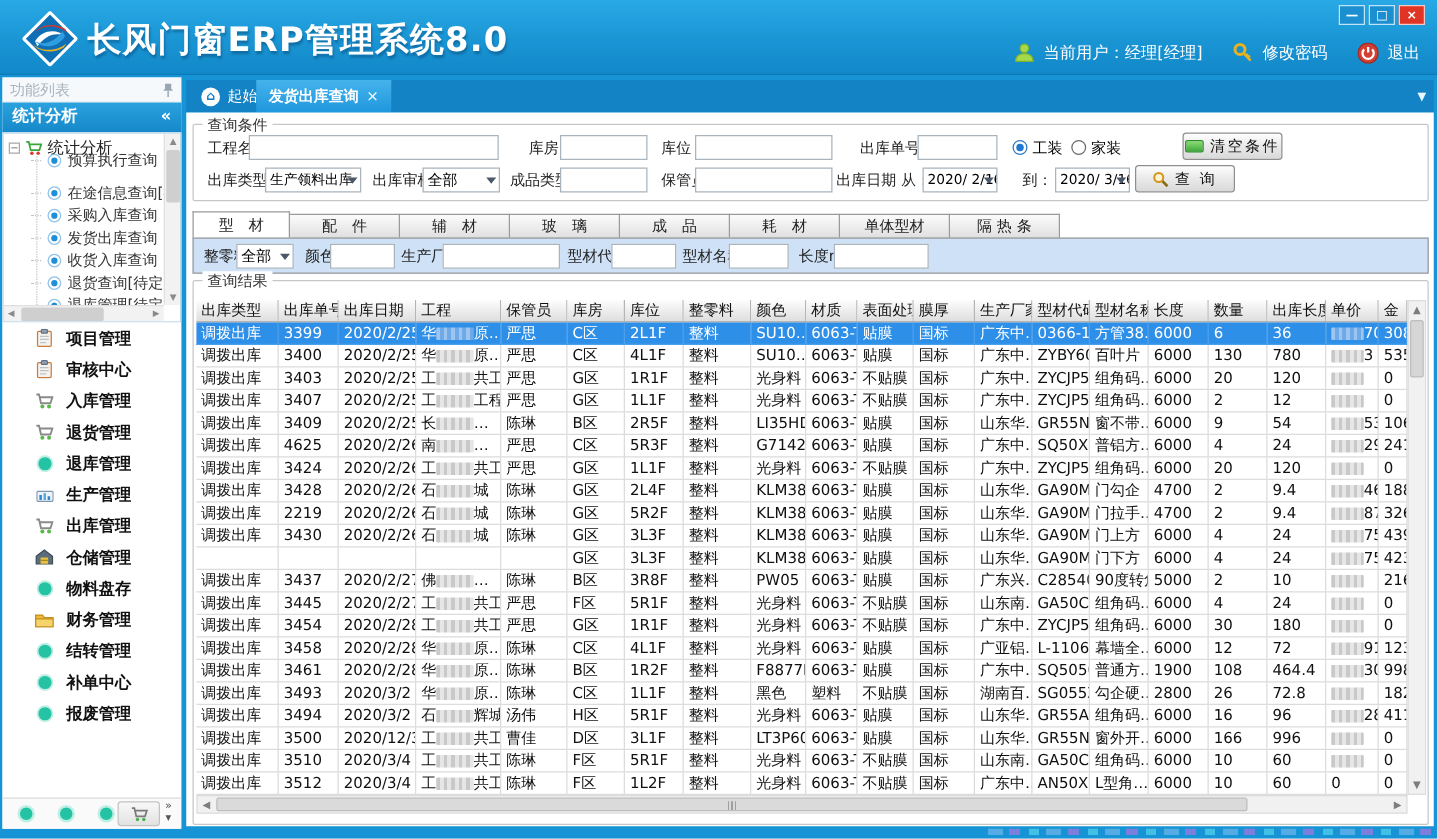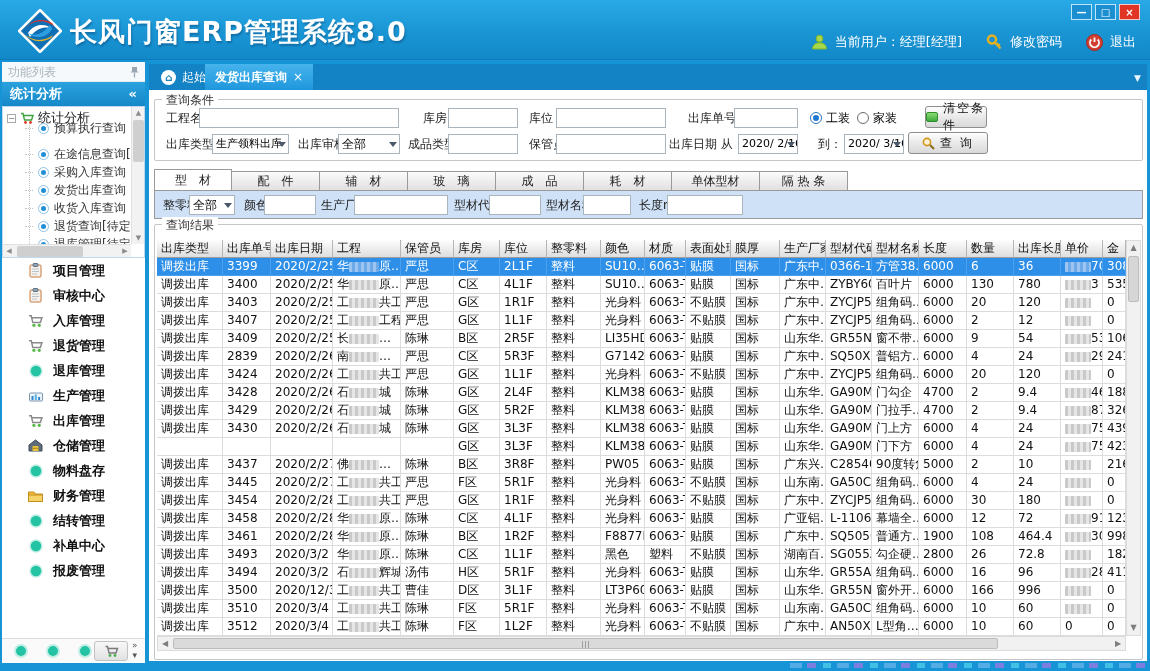--- a/index.html
+++ b/index.html
@@ -427,21 +427,21 @@
       <span class="flabel" style="left:533px;top:8px;">出库单号</span>
       <span class="finput" style="left:579px;top:8px;width:64px;"></span>
       <span class="radio" style="left:655px;top:8px;">
         <span class="rdot on"></span>
         <span>工装</span>
       </span>
       <span class="radio" style="left:702px;top:8px;">
         <span class="rdot"></span>
         <span>家装</span>
       </span>
-      <span class="btn" style="left:770px;top:6px;width:62px;">
+      <span class="btn" style="left:791px;top:6px;width:80px;">
         <span class="ic-clear"></span>
         <span>清空条件</span>
       </span>
 
       <span class="flabel" style="left:11px;top:34px;">出库类型</span>
       <span class="combo" style="left:57px;top:34px;width:77px;font-size:11px;"><span>生产领料出库</span><span class="ca"></span></span>
       <span class="flabel" style="left:143px;top:34px;">出库审核</span>
       <span class="combo" style="left:183px;top:34px;width:62px;"><span>全部</span><span class="ca"></span></span>
       <span class="flabel" style="left:253px;top:34px;">成品类型</span>
       <span class="finput" style="left:293px;top:34px;width:70px;"></span>
@@ -619,21 +619,21 @@
               <div class="gcell c13" style="width:46px">GR55N02</div>
               <div class="gcell c14" style="width:47px">窗不带…</div>
               <div class="gcell c15" style="width:48px">6000</div>
               <div class="gcell c16" style="width:47px">9</div>
               <div class="gcell c17" style="width:47px">54</div>
               <div class="gcell c18" style="width:42px"><span class="mask"></span>537</div>
               <div class="gcell c19" style="width:23px">106</div>
             </div>
             <div class="grow">
               <div class="gcell c0" style="width:66px">调拨出库</div>
-              <div class="gcell c1" style="width:48px">2839</div>
+              <div class="gcell c1" style="width:48px">4625</div>
               <div class="gcell c2" style="width:62px">2020/2/26</div>
               <div class="gcell c3" style="width:68px">南<span class="mask"></span>…</div>
               <div class="gcell c4" style="width:53px">严思</div>
               <div class="gcell c5" style="width:46px">C区</div>
               <div class="gcell c6" style="width:47px">5R3F</div>
               <div class="gcell c7" style="width:54px">整料</div>
               <div class="gcell c8" style="width:44px">G71422</div>
               <div class="gcell c9" style="width:41px">6063-T5</div>
               <div class="gcell c10" style="width:45px">贴膜</div>
               <div class="gcell c11" style="width:49px">国标</div>
@@ -685,21 +685,21 @@
               <div class="gcell c13" style="width:46px">GA90M06.</div>
               <div class="gcell c14" style="width:47px">门勾企</div>
               <div class="gcell c15" style="width:48px">4700</div>
               <div class="gcell c16" style="width:47px">2</div>
               <div class="gcell c17" style="width:47px">9.4</div>
               <div class="gcell c18" style="width:42px"><span class="mask"></span>468</div>
               <div class="gcell c19" style="width:23px">188</div>
             </div>
             <div class="grow">
               <div class="gcell c0" style="width:66px">调拨出库</div>
-              <div class="gcell c1" style="width:48px">3429</div>
+              <div class="gcell c1" style="width:48px">2219</div>
               <div class="gcell c2" style="width:62px">2020/2/26</div>
               <div class="gcell c3" style="width:68px">石<span class="mask"></span>城</div>
               <div class="gcell c4" style="width:53px">陈琳</div>
               <div class="gcell c5" style="width:46px">G区</div>
               <div class="gcell c6" style="width:47px">5R2F</div>
               <div class="gcell c7" style="width:54px">整料</div>
               <div class="gcell c8" style="width:44px">KLM3817</div>
               <div class="gcell c9" style="width:41px">6063-T5</div>
               <div class="gcell c10" style="width:45px">贴膜</div>
               <div class="gcell c11" style="width:49px">国标</div>

